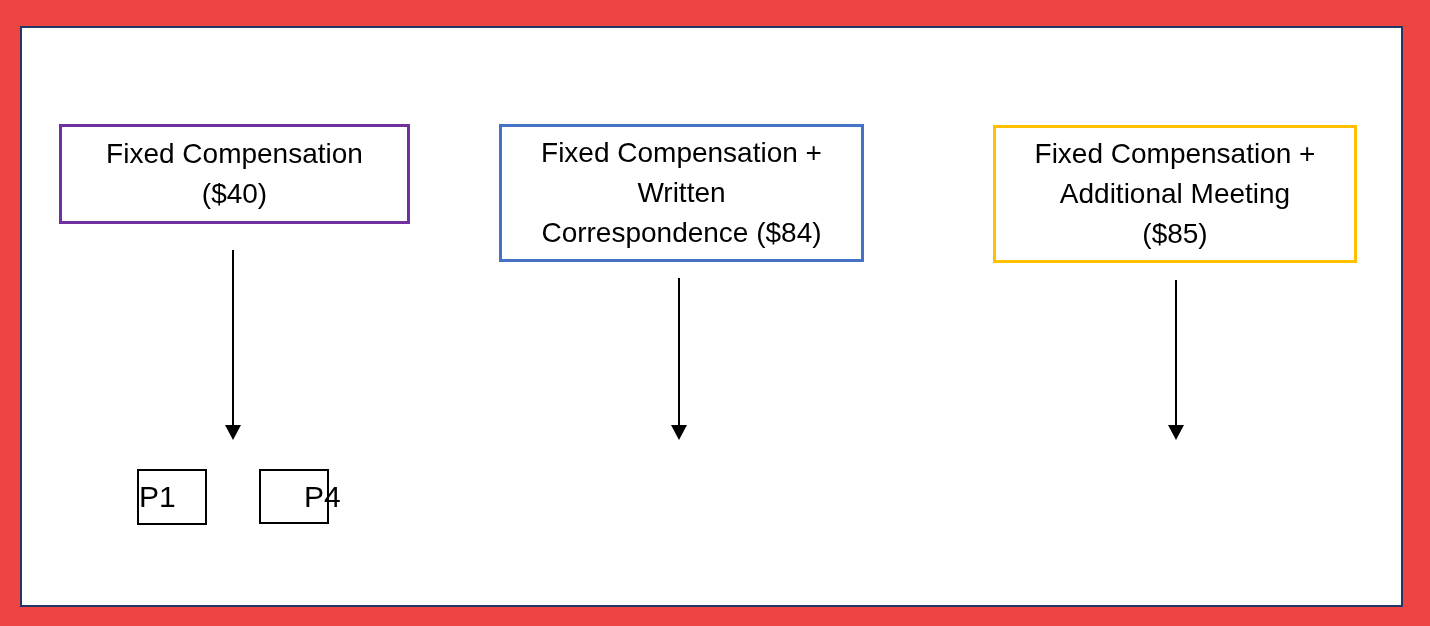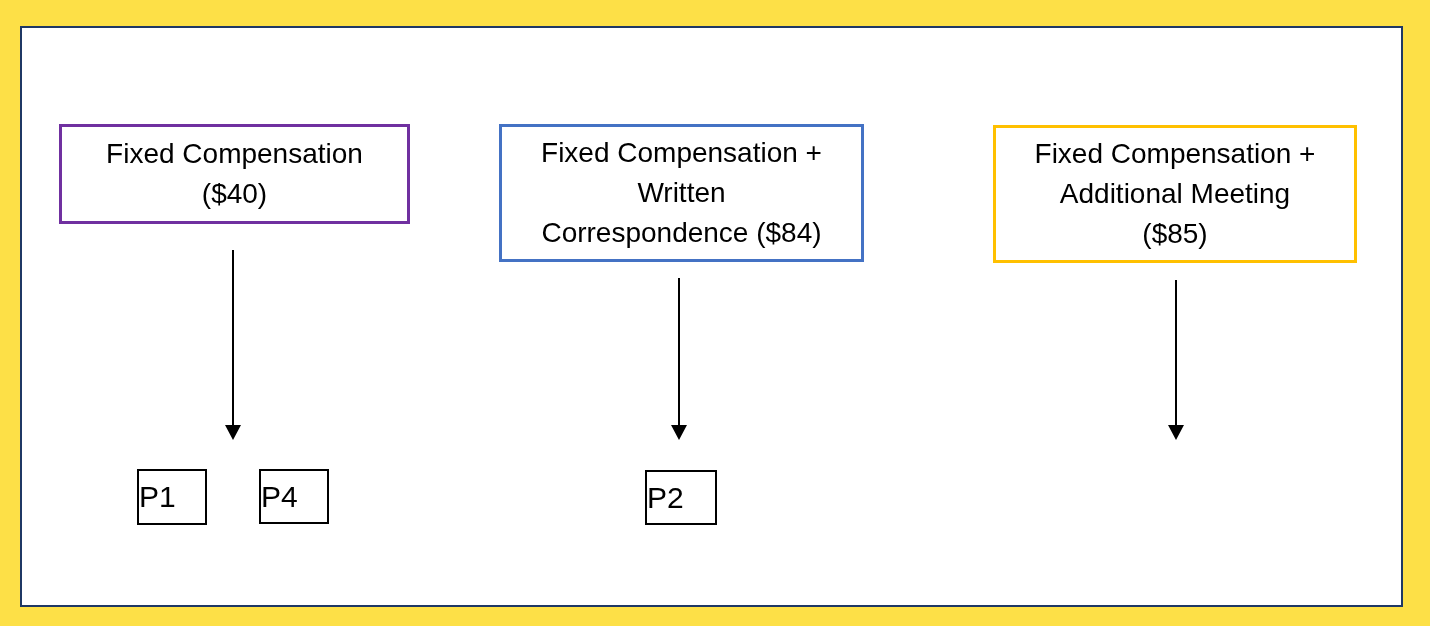--- a/index.html
+++ b/index.html
@@ -6,21 +6,21 @@
     margin: 0;
     padding: 0;
     background: #ffffff;
     font-family: "Liberation Sans", sans-serif;
     color: #000000;
   }
   .canvas {
     position: relative;
     width: 1430px;
     height: 626px;
-    background: #fde047;
+    background: #ef4444;
     overflow: hidden;
   }
   .frame {
     position: absolute;
     left: 20px;
     top: 26px;
     width: 1383px;
     height: 581px;
     border: 2px solid #1F3864;
     box-sizing: border-box;
@@ -71,21 +71,21 @@
     border: 2px solid #000000;
     background: #ffffff;
     display: flex;
     align-items: center;
     justify-content: flex-start;
     padding-right: 10px;
     font-size: 30px;
     color: #000000;
   }
   .p1 { left: 137px;  top: 469px; width: 70px; height: 56px; }
-  .p4 { left: 259px;  top: 469px; width: 70px; height: 55px; }
+  .p4 { left: 259px;  top: 469px; width: 70px; height: 55px; padding-left: 43px; }
   .p2 { left: 645px;  top: 470px; width: 72px; height: 55px; }
   .p3 { left: 1140px; top: 469px; width: 73px; height: 55px; }
 </style>
 </head>
 <body>
 
 <div class="canvas">
   <div class="frame"></div>
 
   <div class="arm-box arm1">
@@ -117,16 +117,13 @@
     <div class="arrow-line"></div>
     <div class="arrow-head"></div>
   </div>
 
   <div class="p-box p1">
     <span>P1</span>
   </div>
   <div class="p-box p4">
     <span>P4</span>
   </div>
-  <div class="p-box p2">
-    <span>P2</span>
-  </div>
 </div>
 
 </body></html>

